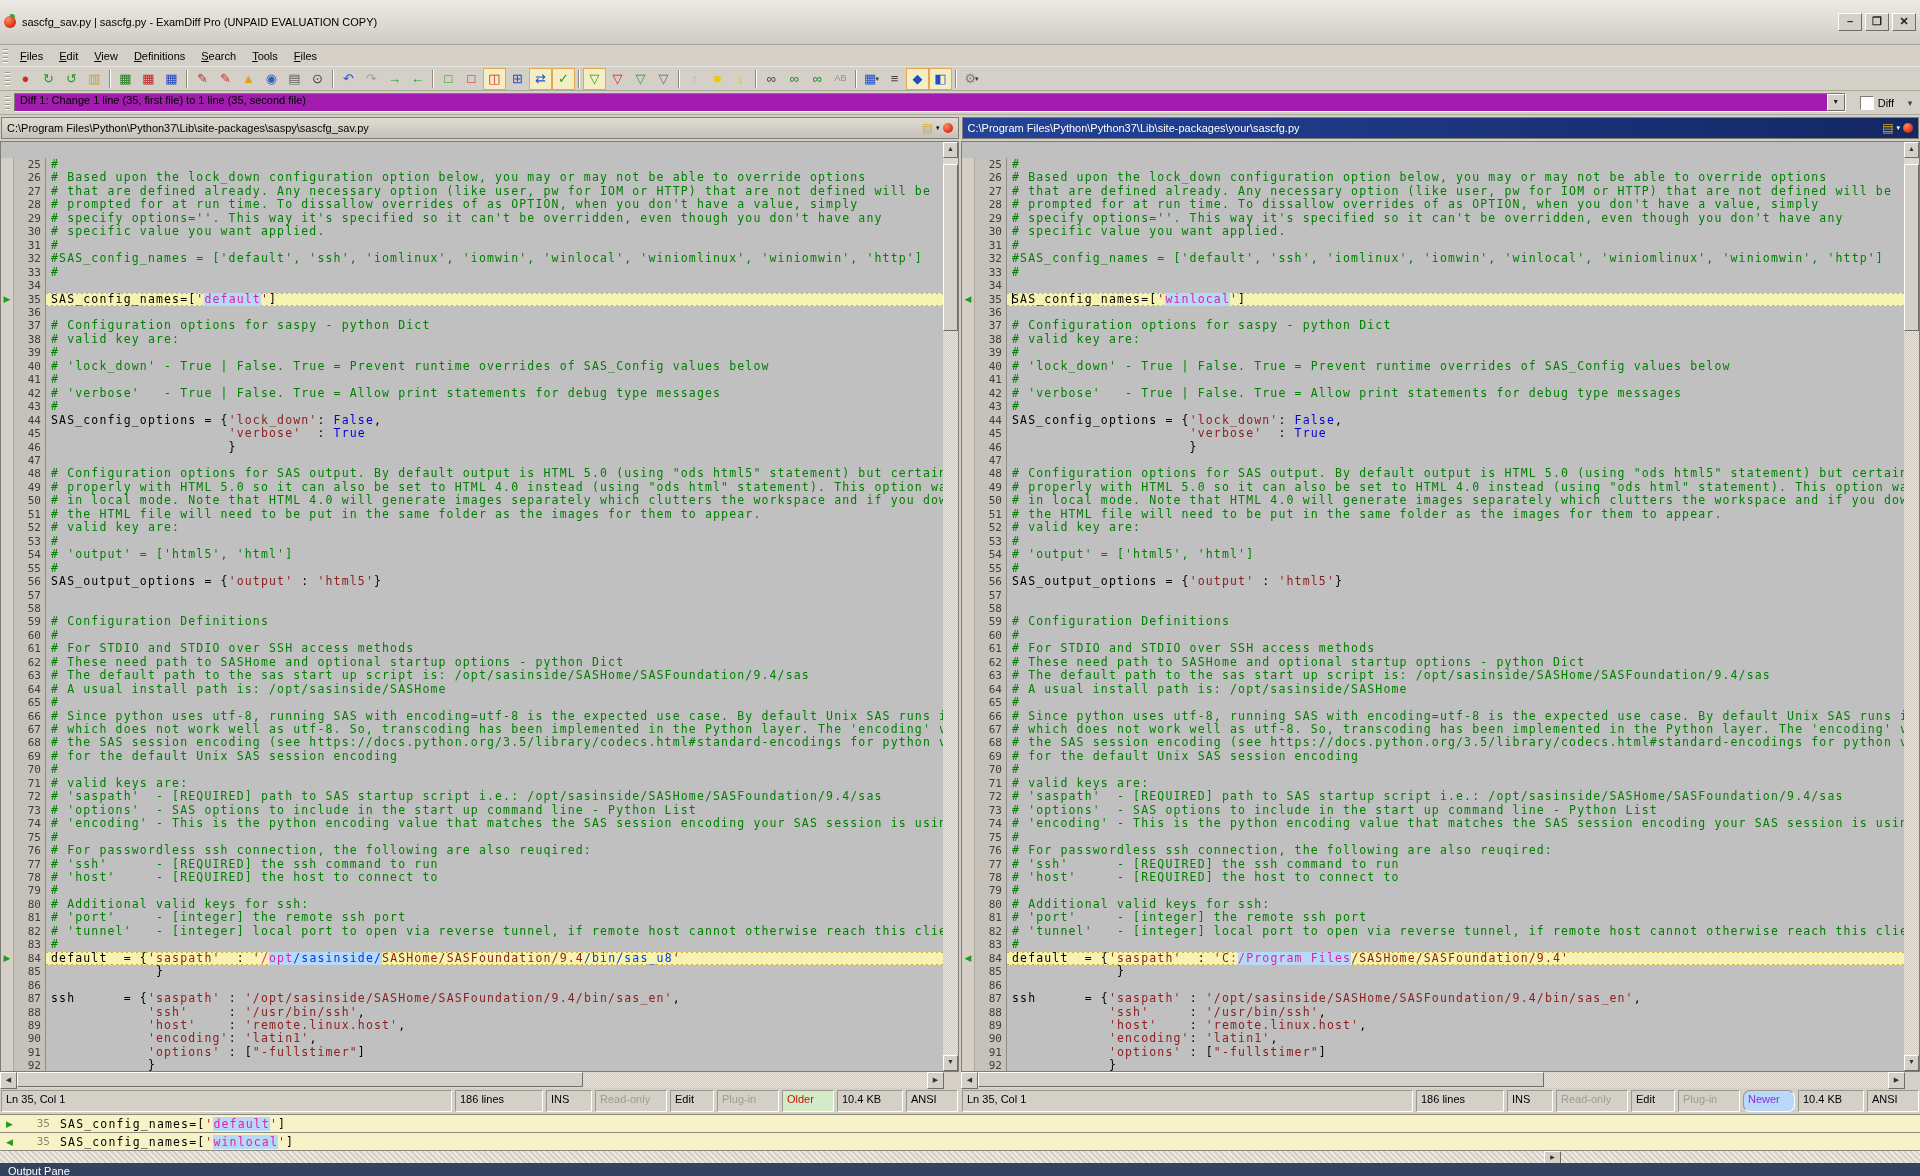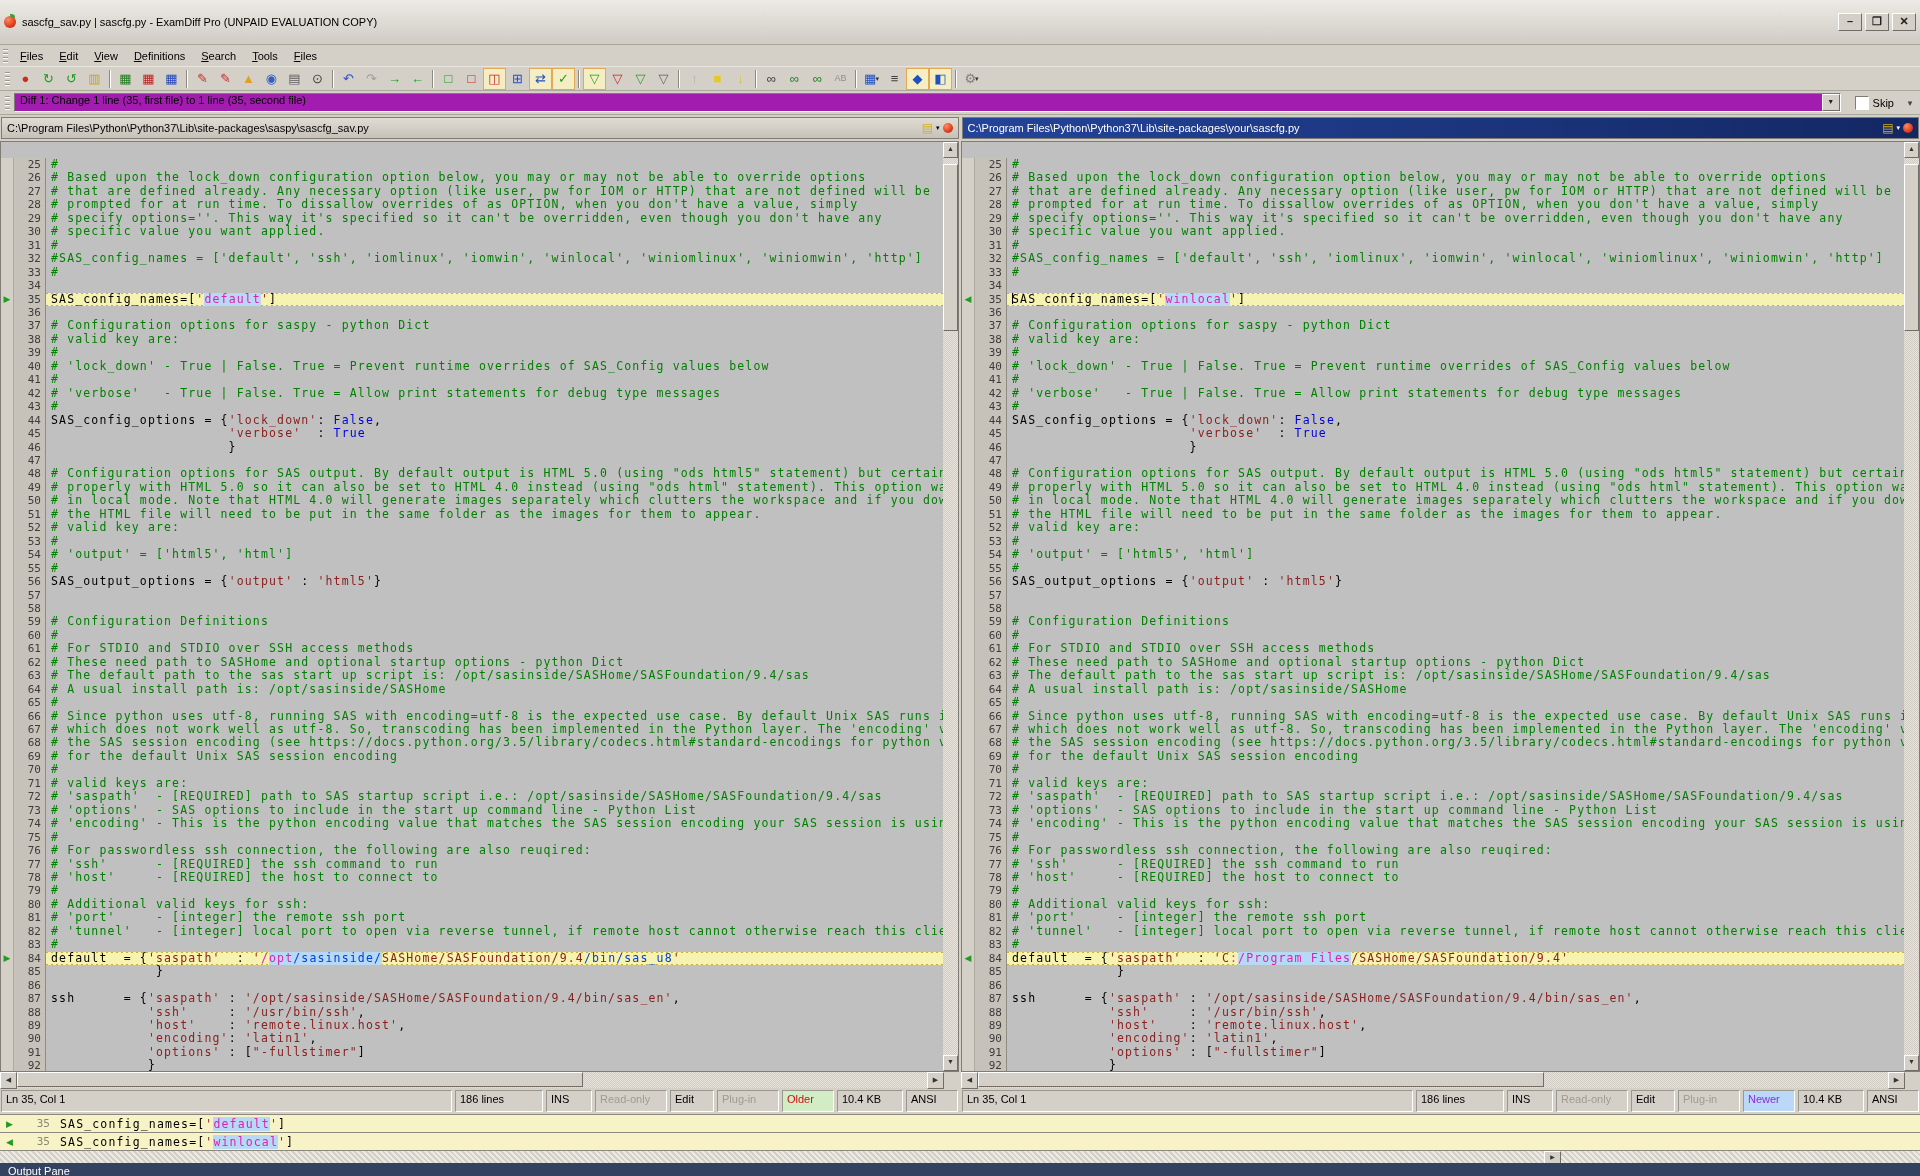--- a/index.html
+++ b/index.html
@@ -240,21 +240,21 @@
 </div>
 
 <div class="diffbar">
   <div class="grip"></div>
   <div class="combo">
     <span>Diff 1: Change 1 line (35, first file) to 1 line (35, second file)</span>
     <span class="combo-btn">▼</span>
   </div>
   <span class="skipwrap">
     <span class="cb"></span>
-    <span>Skip</span>
+    <span>Diff</span>
   </span>
   <span class="chev">▾</span>
 </div>
 
 <div class="headers">
   <div class="hdr hdr-left">
     <span>C:\Program Files\Python\Python37\Lib\site-packages\saspy\sascfg_sav.py</span>
     <span class="hdr-icons">
       <span class="pg">▤</span>
       <span class="ddk">▾</span>
@@ -1017,21 +1017,21 @@
       <div class="scell" style="width: 56px;">10.4 KB</div>
       <div class="scell" style="width: 42px;">ANSI</div>
     </div>
   <div class="sbar">
       <div class="scell pos">Ln 35, Col 1</div>
       <div class="scell" style="width: 78px;">186 lines</div>
       <div class="scell" style="width: 36px;">INS</div>
       <div class="scell dim" style="width: 62px;">Read-only</div>
       <div class="scell" style="width: 34px;">Edit</div>
       <div class="scell dim" style="width: 52px;">Plug-in</div>
-      <div class="scell newer" style="width: 42px;">Newer</div>
+      <div class="scell newer" style="width: 42px; border-radius: 7px;">Newer</div>
       <div class="scell" style="width: 56px;">10.4 KB</div>
       <div class="scell" style="width: 42px;">ANSI</div>
     </div>
 </div>
 
 <div class="diffrow">
     <div class="dr-icon">▶</div>
     <div class="dr-num">35</div>
     <div class="dr-code"><span class="c-code">SAS_config_names=[</span><span class="c-str">'</span><span class="c-magbg">default</span><span class="c-str">'</span><span class="c-code">]</span></div>
   </div>

